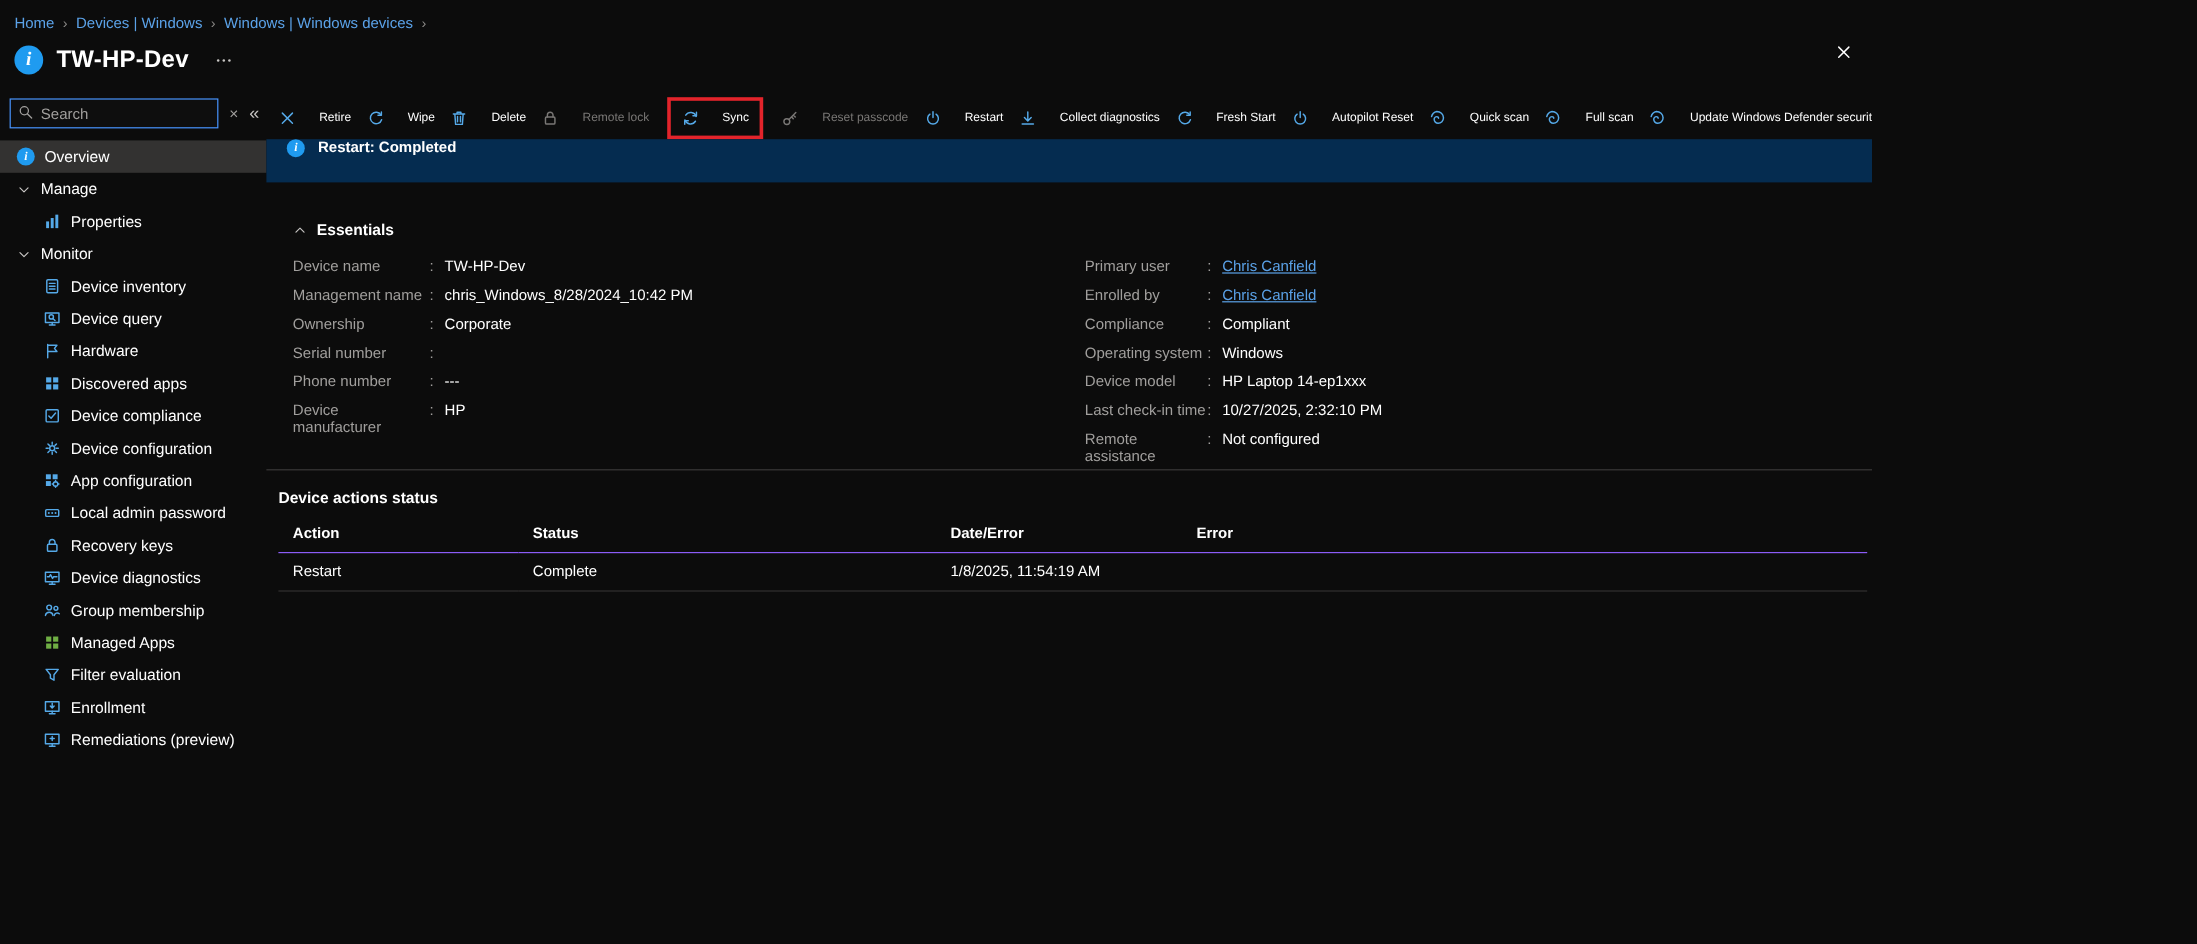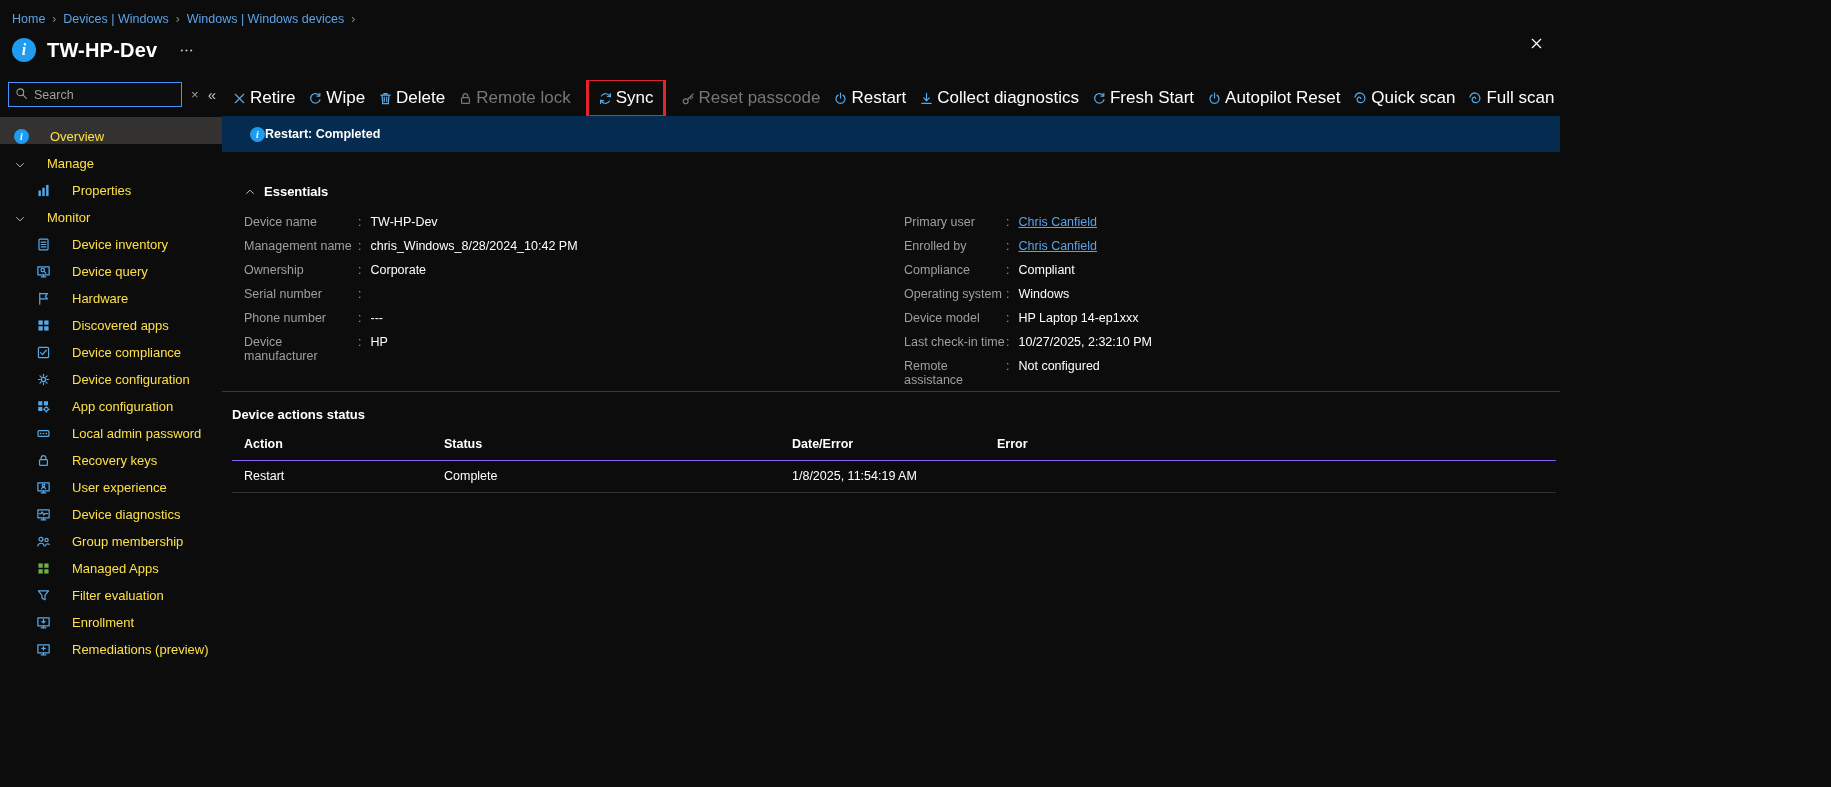--- a/index.html
+++ b/index.html
@@ -29,39 +29,39 @@
   .sidebar{width:222px;flex:none}
   .search-row{display:flex;align-items:center;padding:2px 6px 2px 8px;gap:9px}
   .search-box{flex:1;display:flex;align-items:center;border:1px solid #4894fe;background:#0e0e0e;height:25px;padding:0 6px;gap:6px}
   .search-box .icon12{color:#a19f9d}
   .search-box input{background:transparent;border:0;outline:0;color:#fff;font-size:12.5px;width:100%;font-family:"Liberation Sans",sans-serif}
   .search-box input::placeholder{color:#a19f9d}
   .search-clear{color:#a19f9d;font-size:13px;cursor:pointer}
   .collapse-btn{color:#c8c6c4;font-size:15px;cursor:pointer}
 
   .nav{margin-top:8px}
-  .nav-item,.nav-group{display:flex;align-items:flex-end;gap:21px;height:27px;padding-left:14px;cursor:pointer;font-size:13px;color:#fde047;white-space:nowrap}
+  .nav-item,.nav-group{display:flex;align-items:center;gap:8px;height:27px;padding-left:14px;cursor:pointer;font-size:13px;color:#ffffff;white-space:nowrap}
   .nav-item.indent{padding-left:36px}
   .nav-item.selected{background:#333231}
   .nav-icon{width:15px;height:15px;display:inline-flex;color:var(--accent-blue);flex:none}
   .nav-group .chev{color:#c8c6c4;display:inline-flex}
   .chev svg{width:12px;height:12px}
   .icon12 svg{width:13px;height:13px}
   .icon16{width:15px;height:15px;display:inline-flex}
 
   
   main{flex:1;min-width:0}
   .toolbar{display:flex;align-items:center;gap:13px;height:36px;padding:0 8px 0 10px;white-space:nowrap;overflow:hidden}
-  .tb-item{display:flex;align-items:center;gap:3px;cursor:pointer;font-size:17px;flex:none}
+  .tb-item{display:flex;align-items:center;gap:19px;cursor:pointer;font-size:10px;flex:none}
   .tb-icon{width:15px;height:15px;display:inline-flex;color:var(--accent-blue)}
   .tb-item.disabled{color:#797775;cursor:default}
   .tb-item.disabled .tb-icon{color:#797775}
   .tb-item.highlighted{border:3px solid var(--highlight-red);padding:7px 9px;margin:0 2px}
 
-  .banner{height:36px;background:var(--banner-bg);display:flex;align-items:center;padding-left:28px;font-size:12.5px;font-weight:bold}
+  .banner{height:36px;background:var(--banner-bg);display:flex;align-items:flex-start;gap:11px;padding-left:17px;font-size:12.5px;font-weight:bold}
 
   .content{padding-top:32px}
   .section-pad{padding-left:22px}
   .essentials-head{display:flex;align-items:center;gap:8px;font-weight:bold;font-size:13px;cursor:pointer;margin-bottom:16px}
   .essentials-head .chev{color:#c8c6c4;display:inline-flex}
   .ess-grid{display:flex}
   .ess-col{display:flex;flex-direction:column}
   .ess-col.left{width:660px;flex:none}
   .ess-row{display:flex;align-items:baseline;height:24px;font-size:12.5px}
   .ess-label{color:#a19f9d;flex:none}
@@ -236,31 +236,20 @@
             <span>Local admin password</span>
           </div>
           <div class="nav-item indent">
             <span class="nav-icon">
               <svg viewBox="0 0 16 16" width="15" height="15" fill="none" stroke="currentColor" stroke-width="1.3" stroke-linecap="round" stroke-linejoin="round">
                 <rect x="3.8" y="7" width="8.4" height="6.2" rx="1"></rect>
                 <path d="M5.5 7V5.2a2.5 2.5 0 0 1 5 0V7"></path>
               </svg>
             </span>
             <span>Recovery keys</span>
-          </div>
-          <div class="nav-item indent">
-            <span class="nav-icon">
-              <svg viewBox="0 0 16 16" width="15" height="15" fill="none" stroke="currentColor" stroke-width="1.3" stroke-linecap="round" stroke-linejoin="round">
-                <rect x="2" y="3" width="12" height="8.5"></rect>
-                <path d="M8 11.5v2M5.5 13.7h5"></path>
-                <circle cx="8" cy="5.7" r="1.4"></circle>
-                <path d="M5.8 9.4a2.3 2.3 0 0 1 4.4 0"></path>
-              </svg>
-            </span>
-            <span>User experience</span>
           </div>
           <div class="nav-item indent">
             <span class="nav-icon">
               <svg viewBox="0 0 16 16" width="15" height="15" fill="none" stroke="currentColor" stroke-width="1.3" stroke-linecap="round" stroke-linejoin="round">
                 <rect x="2" y="3" width="12" height="8.5"></rect>
                 <path d="M8 11.5v2M5.5 13.7h5M3.7 7h1.8l1-1.8 1.8 3.4 1-1.6h2.9"></path>
               </svg>
             </span>
             <span>Device diagnostics</span>
           </div>

